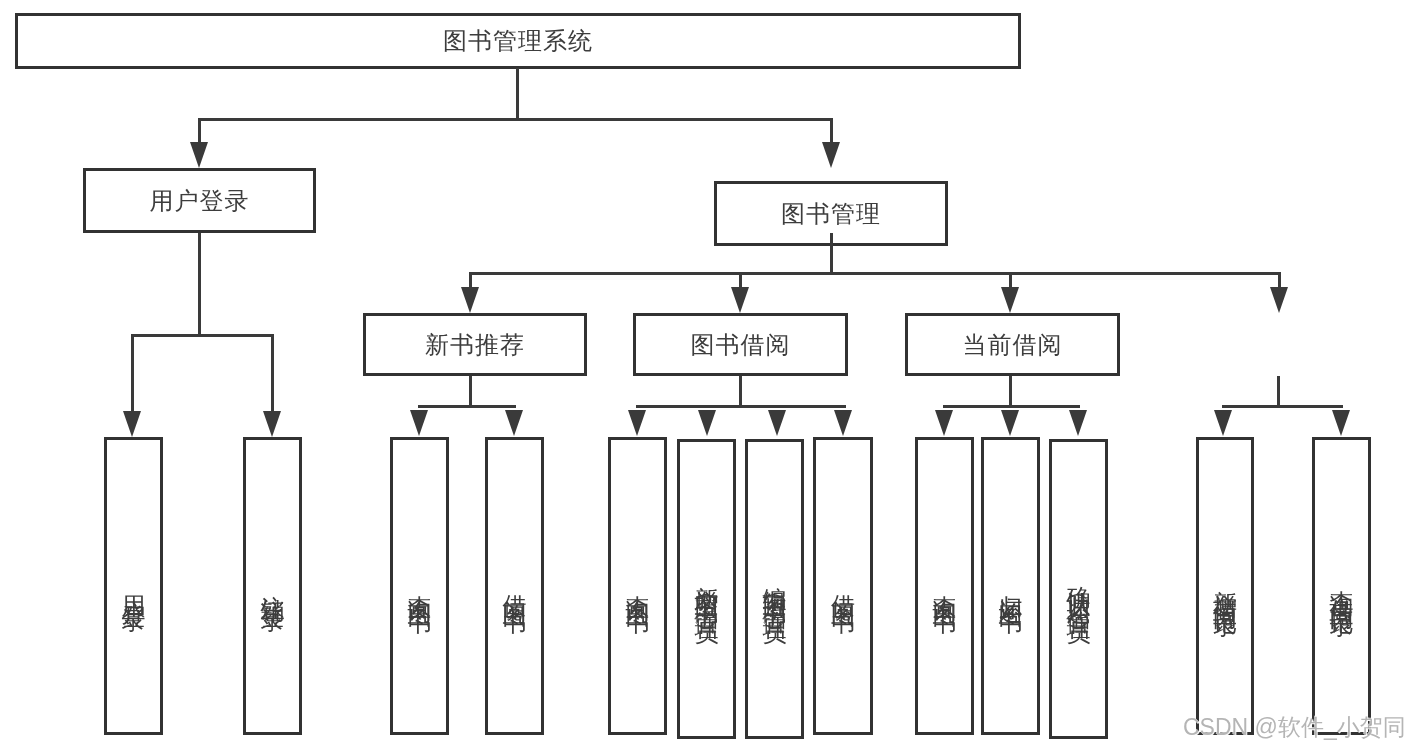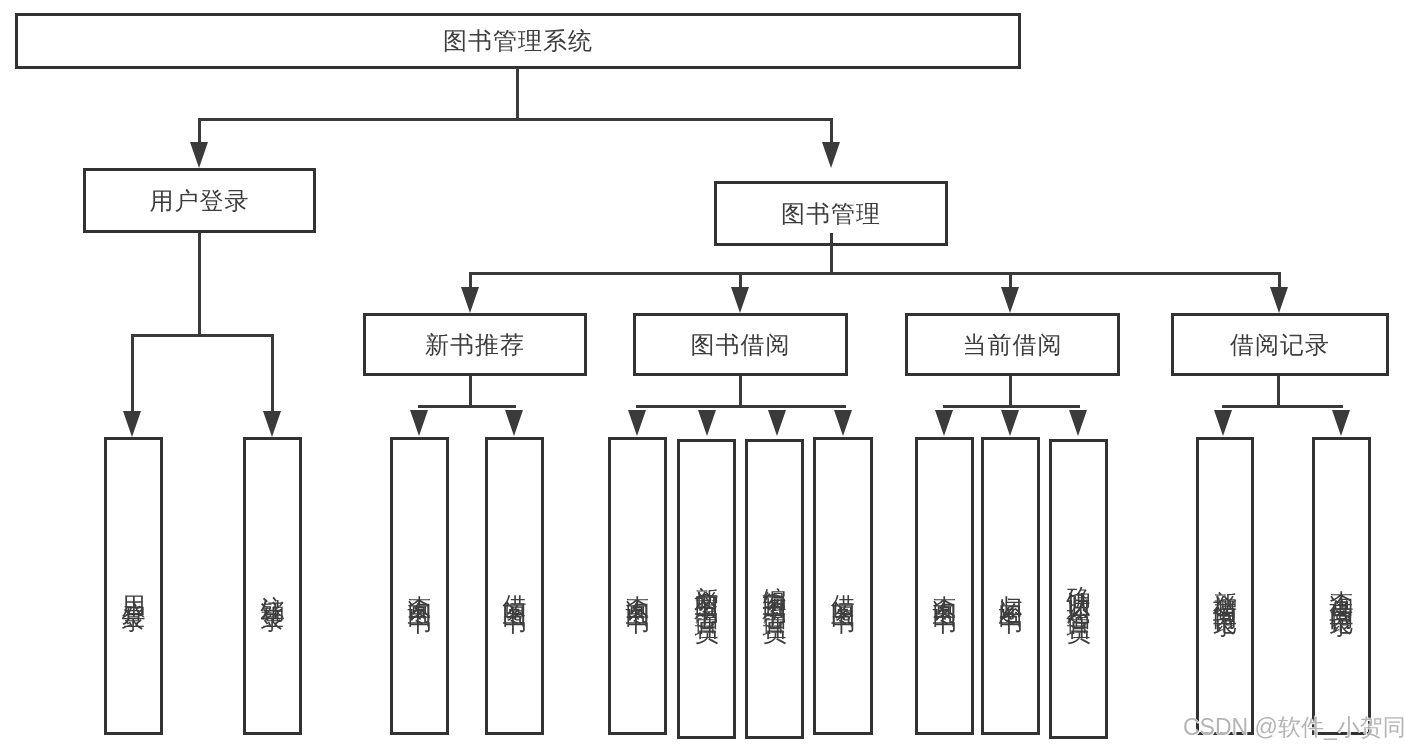--- a/index.html
+++ b/index.html
@@ -45,23 +45,20 @@
   </div>
 
   <div class="box hbox" style="left:633px;top:313px;width:215px;height:63px;">
     <span>图书借阅</span>
   </div>
   <div class="box hbox" style="left:363px;top:313px;width:224px;height:63px;">
     <span>新书推荐</span>
   </div>
   <div class="box hbox" style="left:905px;top:313px;width:215px;height:63px;">
     <span>当前借阅</span>
-  </div>
-  <div class="box hbox" style="left:1171px;top:313px;width:218px;height:63px;">
-    <span>借阅记录</span>
   </div>
 
   <div class="box vbox" style="left:104px;top:437px;width:59px;height:298px;">
     <span>用户登录</span>
   </div>
   <div class="box vbox" style="left:243px;top:437px;width:59px;height:298px;">
     <span>注销登录</span>
   </div>
 
   <div class="box vbox" style="left:390px;top:437px;width:59px;height:298px;">

